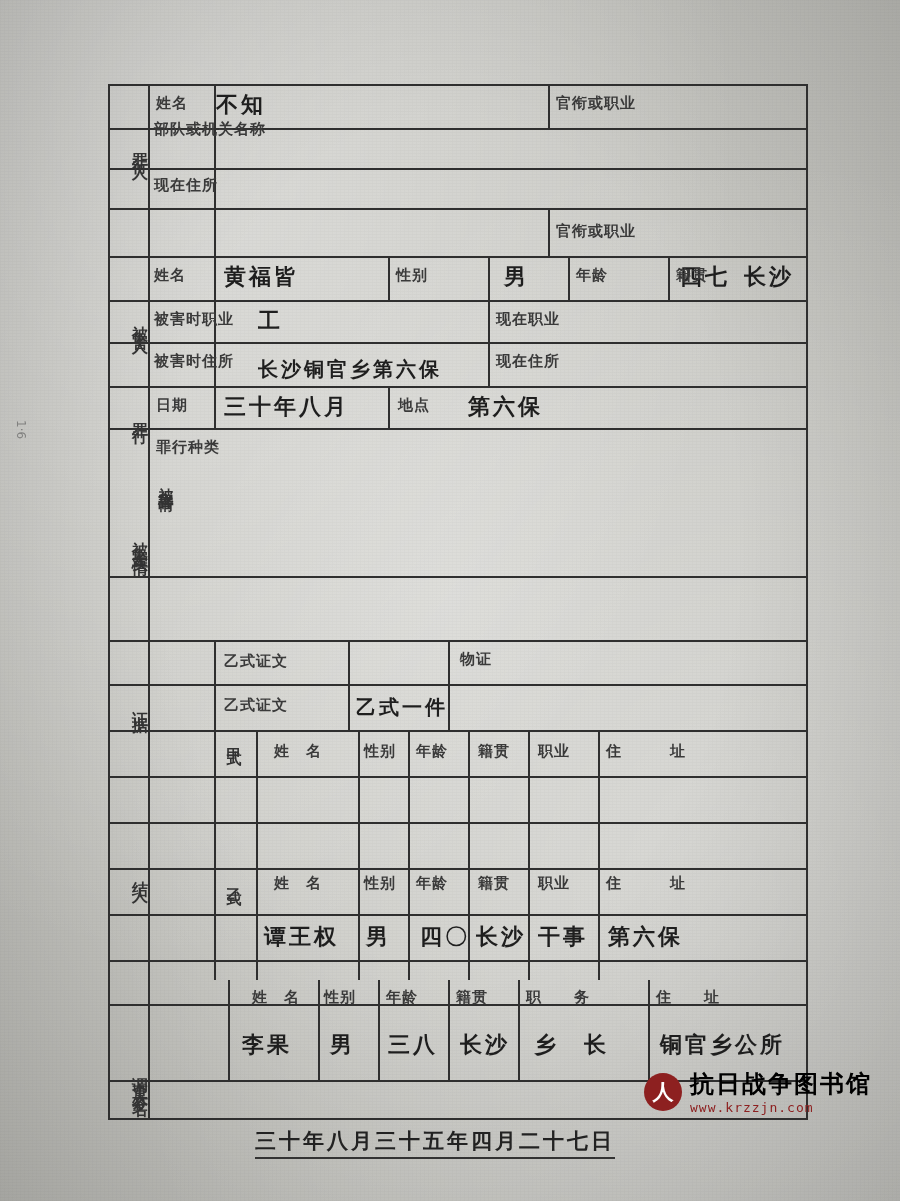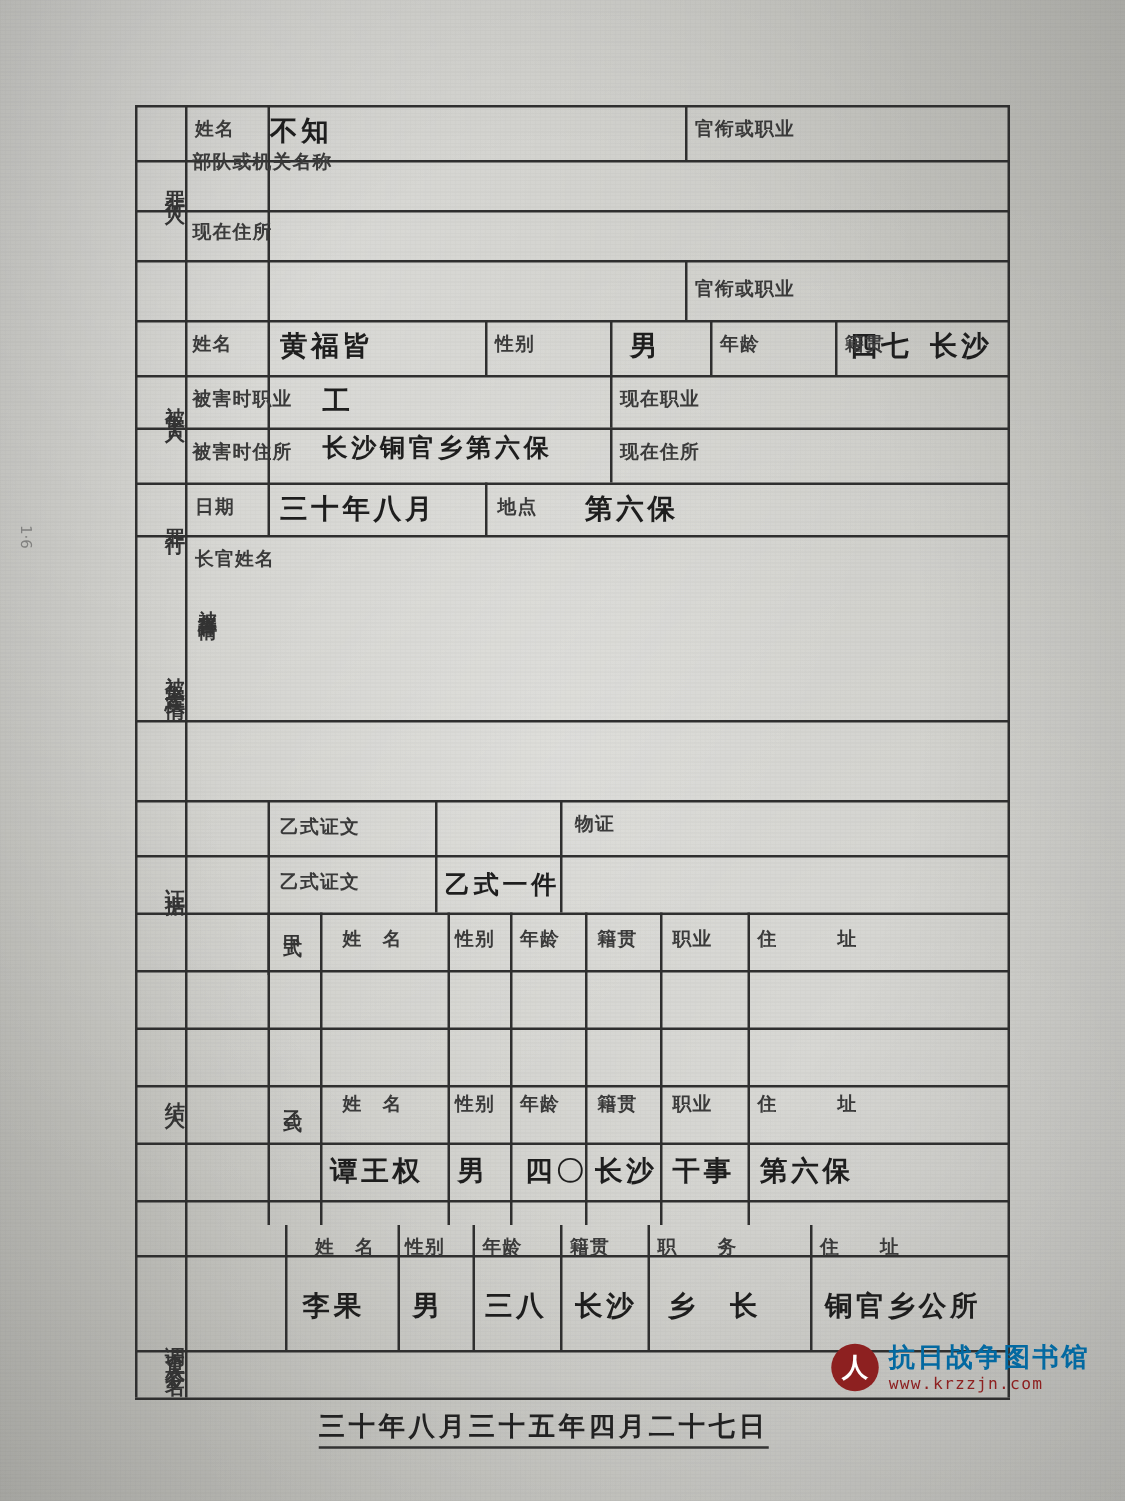--- a/index.html
+++ b/index.html
@@ -83,21 +83,21 @@
     display:flex;align-items:center;gap:8px;
     color:#7d1b1b;
   }
   .logo .seal{
     width:38px;height:38px;border-radius:50%;
     background:#8d2020;
     color:#fff;font-size:21px;font-weight:700;
     display:flex;align-items:center;justify-content:center;
     font-family:"DejaVu Sans", sans-serif;
   }
-  .logo .txt1{font-size:21px;font-weight:700;letter-spacing:2px;color:#0369a1;}
+  .logo .txt1{font-size:24px;font-weight:700;letter-spacing:2px;color:#000000;}
   .logo .txt2{font-size:13px;letter-spacing:1px;color:#8d2020;font-family:"DejaVu Sans Mono", monospace;}
 
   .footer{
     position:absolute;left:255px;bottom:42px;
     font-size:21px;font-weight:700;letter-spacing:3px;color:#222;
     border-bottom:2px solid #333;padding-bottom:2px;
   }
   .edge{
     position:absolute;left:14px;top:420px;
     writing-mode:vertical-rl;font-size:12px;color:#555;opacity:.6;
@@ -196,29 +196,29 @@
   <div class="cell val big" style="left:572px;top:178px;">四七</div>
   <div class="cell lbl" style="left:568px;top:182px;">籍贯</div>
   <div class="cell val big" style="left:636px;top:178px;">长沙</div>
 
   <div class="cell lbl" style="left:46px;top:226px;">被害时职业</div>
   <div class="cell val big" style="left:150px;top:222px;">工</div>
   <div class="cell lbl" style="left:388px;top:226px;">现在职业</div>
   <div class="cell val" style="left:520px;top:224px;"></div>
 
   <div class="cell lbl" style="left:46px;top:268px;text-align:right;">被害时住所</div>
-  <div class="cell val" style="left:150px;top:261px;">长沙铜官乡第六保</div>
+  <div class="cell val" style="left:150px;top:272px;">长沙铜官乡第六保</div>
   <div class="cell lbl" style="left:388px;top:268px;">现在住所</div>
 
   <div class="cell lbl" style="left:48px;top:312px;">日期</div>
   <div class="cell val big" style="left:116px;top:308px;">三十年八月</div>
   <div class="cell lbl" style="left:290px;top:312px;">地点</div>
   <div class="cell val big" style="left:360px;top:308px;">第六保</div>
 
-  <div class="cell lbl" style="left:48px;top:354px;">长官姓名</div>
+  <div class="cell lbl" style="left:48px;top:354px;">罪行种类</div>
 
   <div class="vlabel2" style="left:48px;top:392px;height:140px;">被害詳情</div>
 
   <div class="cell lbl" style="left:116px;top:568px;">乙式证文</div>
   <div class="cell val" style="left:248px;top:566px;"></div>
   <div class="cell lbl" style="left:116px;top:612px;">乙式证文</div>
   <div class="cell val" style="left:248px;top:610px;">乙式一件</div>
   <div class="cell lbl" style="left:352px;top:566px;">物证</div>
   <div class="cell val" style="left:352px;top:610px;"></div>
 

